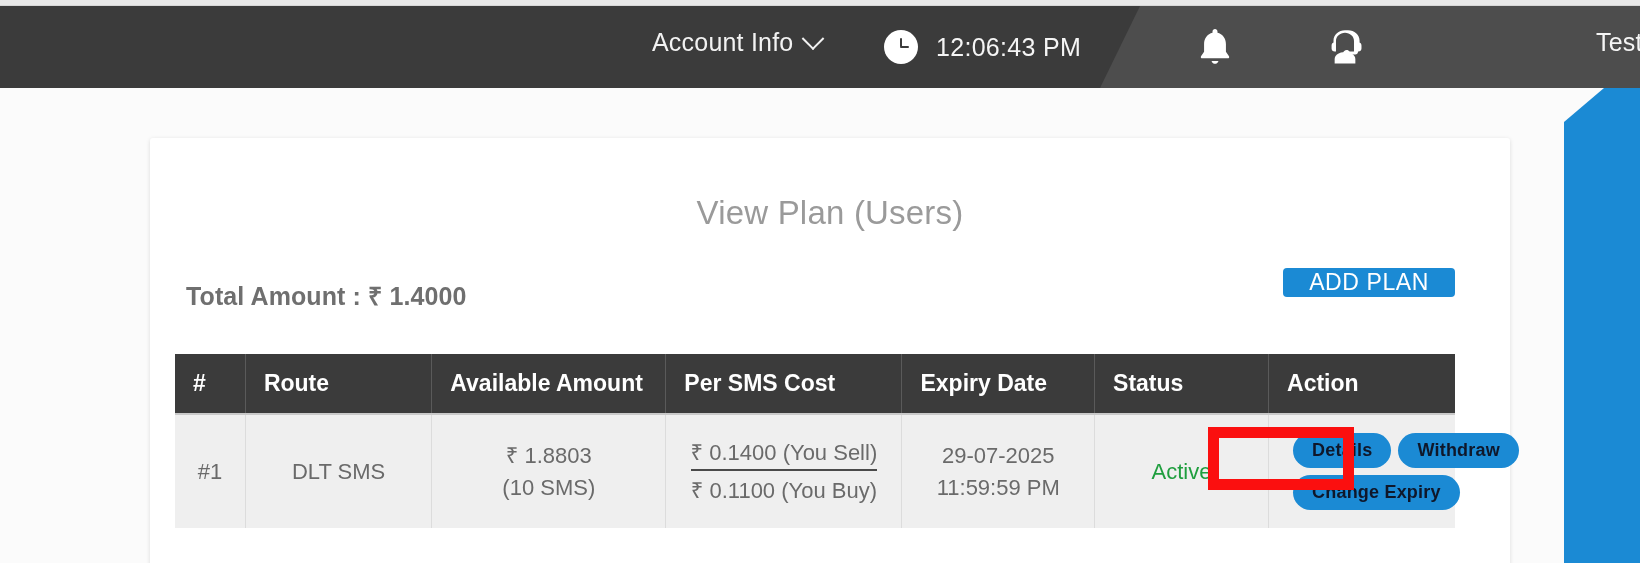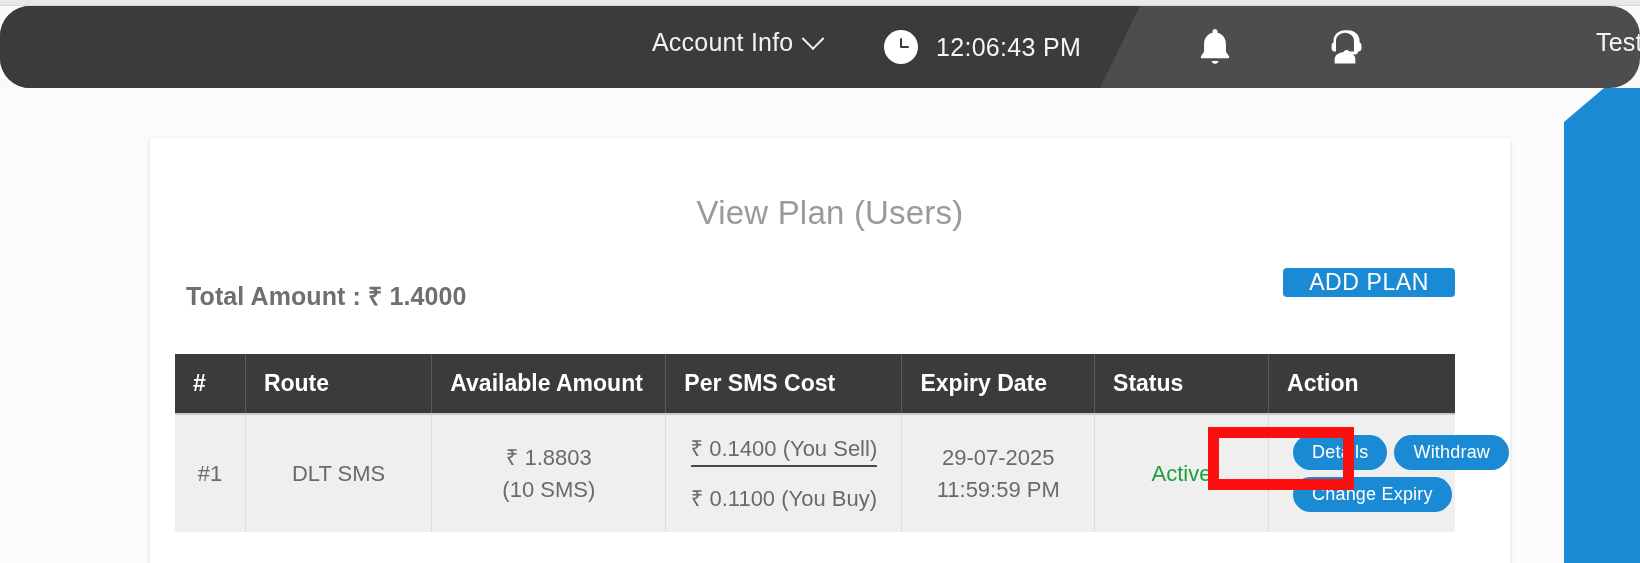--- a/index.html
+++ b/index.html
@@ -34,21 +34,20 @@
   }
 
   
   .topbar {
     position: absolute;
     top: 6px; left: 0;
     width: 1640px;
     height: 82px;
     background: #4d4d4d;
     overflow: hidden;
-    border-radius: 30px;
   }
   .topbar-dark {
     position: absolute;
     top: 0; left: 0;
     width: 1140px;
     height: 82px;
     background: #3b3b3b;
     clip-path: polygon(0 0, 100% 0, calc(100% - 40px) 100%, 0 100%);
   }
   .topbar-inner {
@@ -256,40 +255,40 @@
   .cost-fraction {
     display: inline-block;
     text-align: center;
     line-height: 1.42;
   }
   .cost-sell {
     display: block;
     padding-bottom: 1px;
     border-bottom: 2px solid #4a4a4a;
   }
-  .cost-buy { display: block; padding-top: 16px; }
+  .cost-buy { display: block; padding-top: 4px; }
 
   .status-active { color: #1f9e3e; }
 
   .dateline { display: block; line-height: 1.45; }
 
   .action-btns {
     display: flex;
     flex-wrap: wrap;
     gap: 7px 7px;
     width: 232px;
     margin-left: 14px;
   }
   .pill {
     background: #1b8ad4;
-    color: #ffffff;
+    color: #0f172a;
     border: none;
     border-radius: 20px;
     font-size: 18px;
-    font-weight: normal;
+    font-weight: bold;
     font-family: "Liberation Sans", sans-serif;
     padding: 7px 19px;
     cursor: pointer;
     white-space: nowrap;
     letter-spacing: 0.2px;
   }
 
   
   .annotation-box {
     position: absolute;

